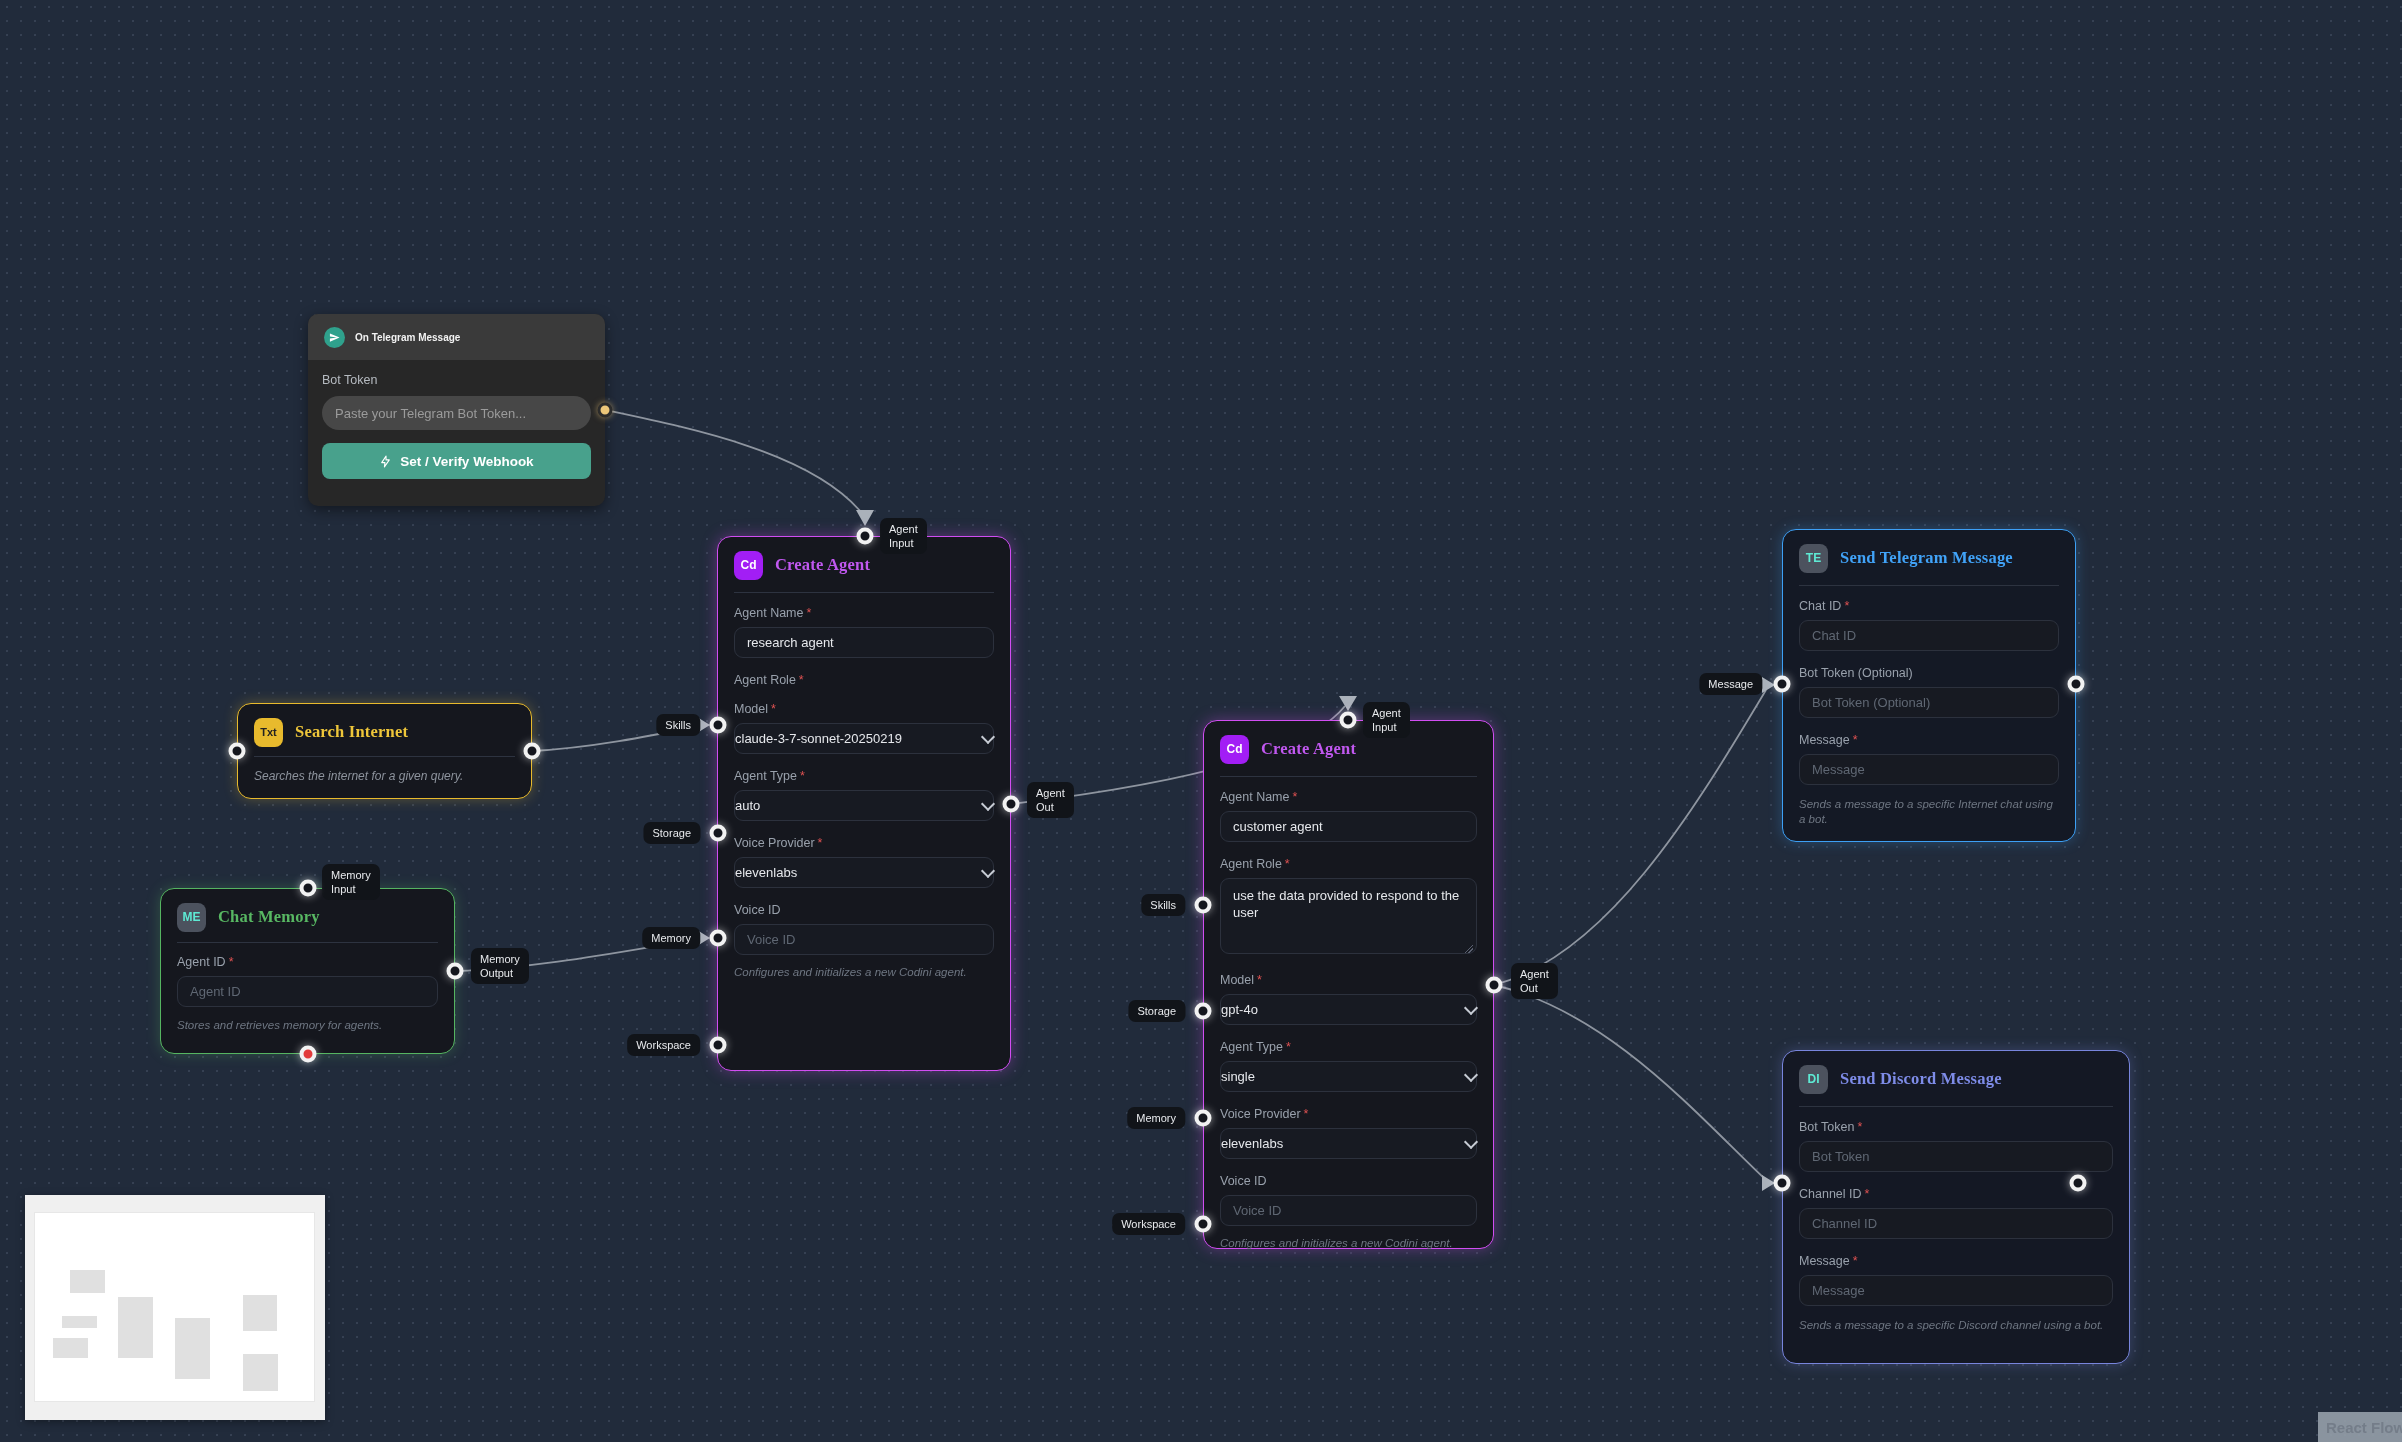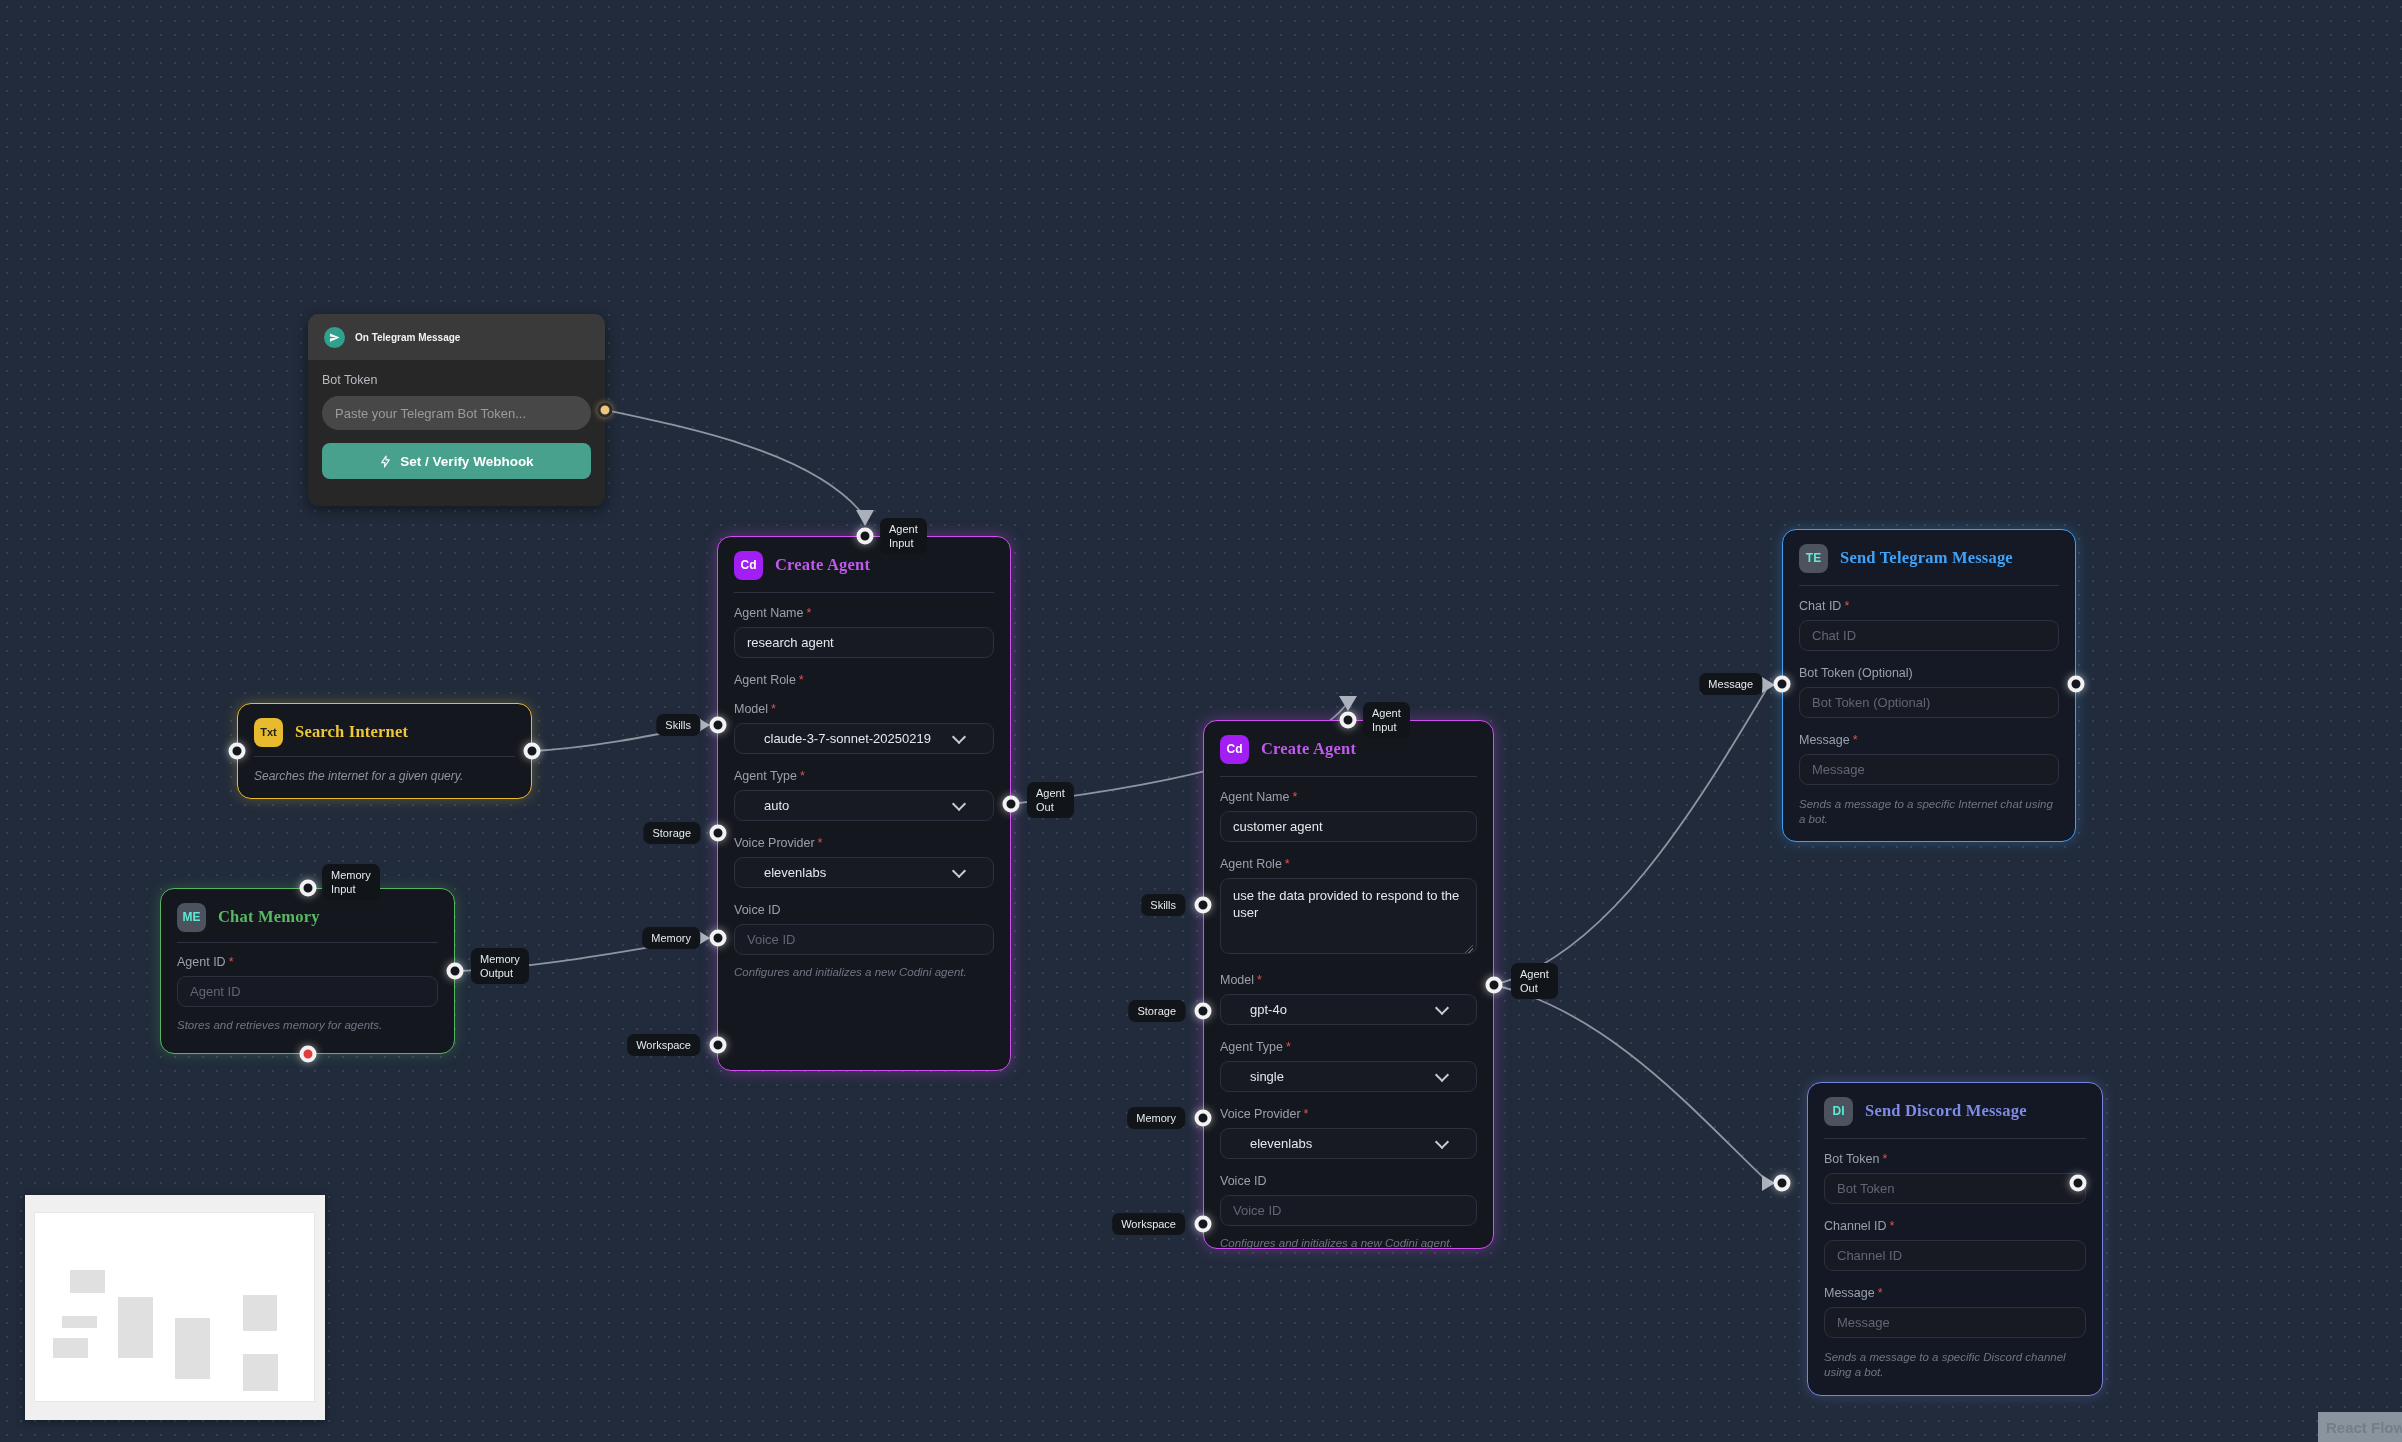--- a/index.html
+++ b/index.html
@@ -25,21 +25,21 @@
   .ndiv{height:1px;background:#2d3340;margin:12px 0 13px 0;}
   .flabel{font-size:12.5px;color:#99a1ac;margin-bottom:7px;}
   .req{color:#e05252;margin-left:3px;}
   .field{margin-bottom:15px;}
   .tinput,.select,.tarea{
     box-sizing:border-box;width:100%;background:#171a22;border:1px solid #2c313d;border-radius:9px;
     color:#e6e8ec;font-size:13px;font-family:"Liberation Sans",sans-serif;
   }
   .tinput{height:31px;padding:0 12px;outline:none;}
   .tinput::placeholder{color:#5f6773;}
-  .select{height:31px;padding:0 29px;display:flex;align-items:center;justify-content:space-between;cursor:pointer;text-align:center;}
+  .select{height:31px;padding:0 0;display:flex;align-items:center;justify-content:space-between;cursor:pointer;text-align:center;}
   .chev{width:8px;height:8px;border-right:2px solid #c7ccd4;border-bottom:2px solid #c7ccd4;
         transform:rotate(45deg);margin-top:-4px;flex:0 0 auto;}
   .tarea{height:76px;padding:8px 12px;resize:none;outline:none;position:relative;line-height:17px;}
   .tareawrap{position:relative;}
   .rsz{position:absolute;right:4px;bottom:5px;width:9px;height:9px;pointer-events:none;
        background:linear-gradient(135deg, transparent 50%, #5a6070 50%, #5a6070 58%, transparent 58%, transparent 72%, #5a6070 72%, #5a6070 80%, transparent 80%);}
   .ndesc{font-style:italic;font-size:11.5px;color:#6e7682;line-height:15px;}
 
   
   .tgnode{left:308px;top:314px;width:297px;height:192px;background:#272727;border-radius:10px;
@@ -56,21 +56,21 @@
   .webhookbtn{box-sizing:border-box;width:100%;height:36px;margin-top:13px;background:#48a18c;border:none;border-radius:8px;
               color:#fff;font-size:13.5px;font-weight:bold;font-family:"Liberation Sans",sans-serif;
               display:flex;align-items:center;justify-content:center;gap:8px;cursor:pointer;}
 
   
   .n-ca1{left:717px;top:536px;width:294px;height:535px;border-color:#d14df2;box-shadow:0 0 16px rgba(209,77,242,.35);}
   .n-ca2{left:1203px;top:720px;width:291px;height:529px;border-color:#d14df2;box-shadow:0 0 16px rgba(209,77,242,.35);}
   .n-search{left:237px;top:703px;width:295px;height:96px;border-color:#e8ba2d;box-shadow:0 0 14px rgba(232,186,45,.3);}
   .n-cm{left:160px;top:888px;width:295px;height:166px;border-color:#55b561;box-shadow:0 0 14px rgba(85,181,97,.3);}
   .n-tgmsg{left:1782px;top:529px;width:294px;height:313px;border-color:#3da0f5;box-shadow:0 0 14px rgba(61,160,245,.3);background:#141925;}
-  .n-dc{left:1782px;top:1082px;width:296px;height:314px;border-color:#7885dd;box-shadow:0 0 14px rgba(120,133,221,.3);background:#141824;margin-left:25px;}
+  .n-dc{left:1782px;top:1050px;width:348px;height:314px;border-color:#7885dd;box-shadow:0 0 14px rgba(120,133,221,.3);background:#141824;}
   .b-purple{background:#a21ef5;color:#fff;}
   .b-yellow{background:#e8ba2d;color:#222;font-size:11px;}
   .b-gray{background:#4c525e;color:#5eead4;}
   .t-purple{color:#c158f0;}
   .t-yellow{color:#eec63a;}
   .t-green{color:#58b863;}
   .t-blue{color:#41a3f8;}
   .t-peri{color:#7e8ce8;}
 
   

